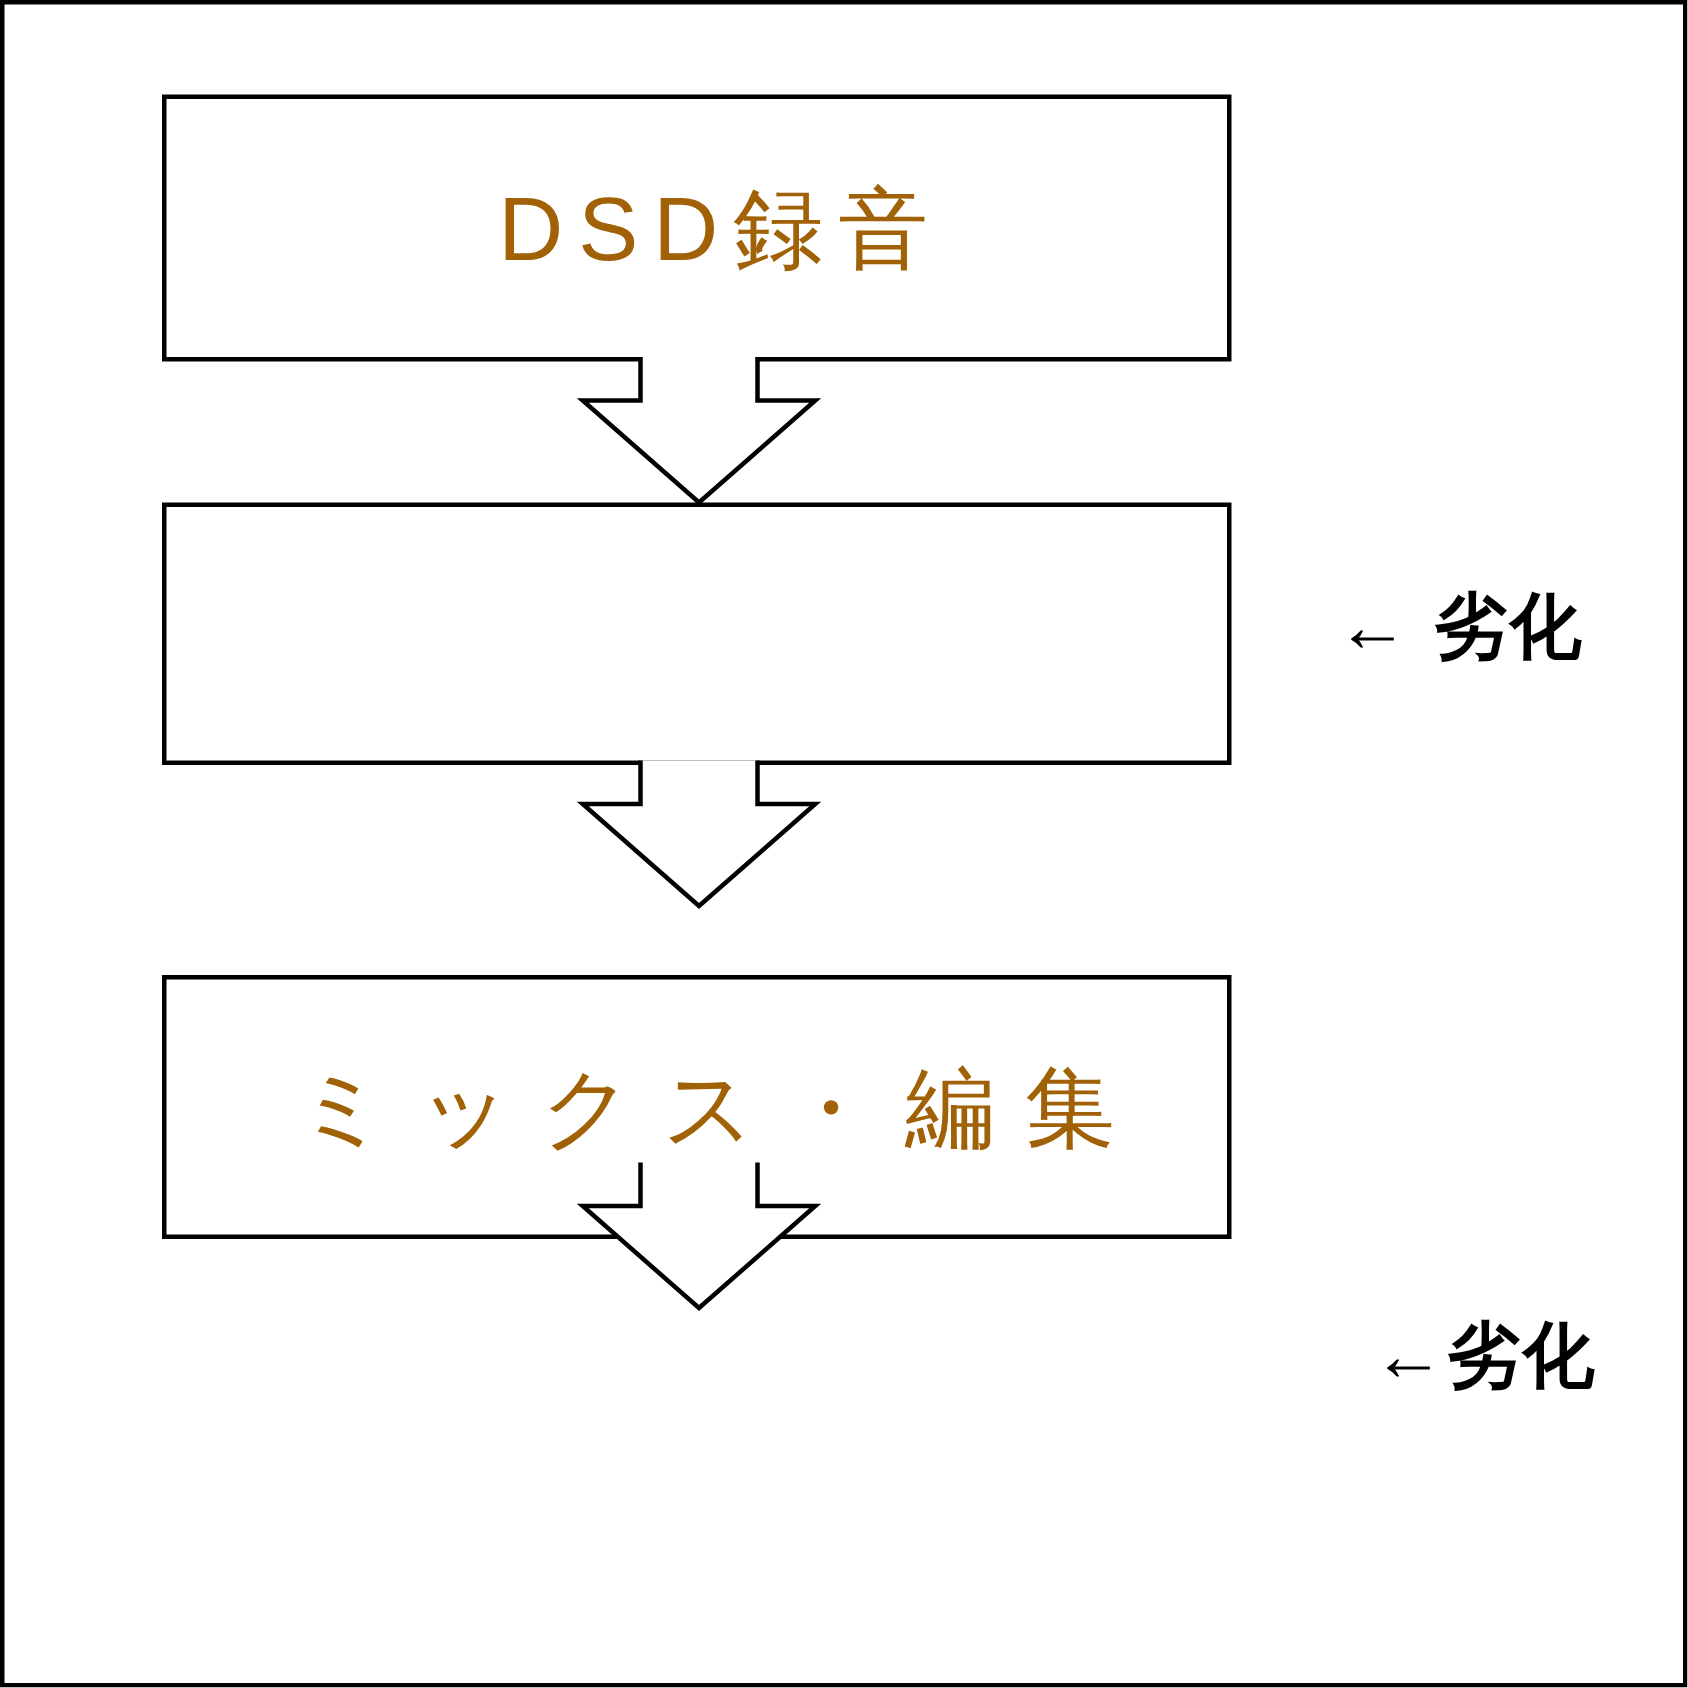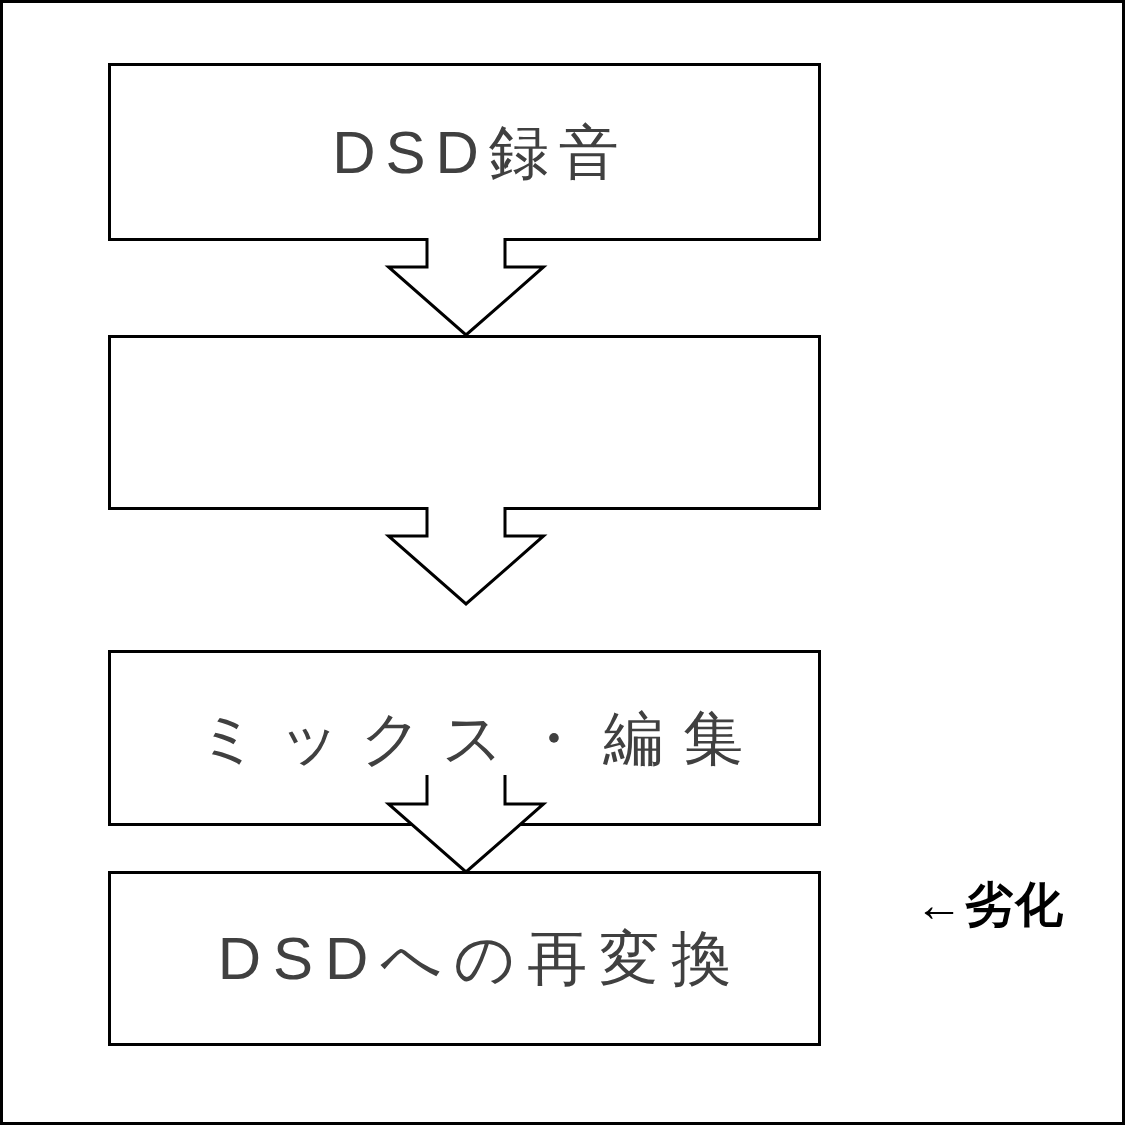--- a/index.html
+++ b/index.html
@@ -22,21 +22,21 @@
     left: 105px;
     width: 713px;
     box-sizing: border-box;
     border: 3px solid #000000;
     background: #ffffff;
     display: flex;
     flex-direction: column;
     align-items: center;
     justify-content: center;
     text-align: center;
-    color: #404040;
+    color: #a16207;
     font-size: 60px;
     letter-spacing: 10px;
     line-height: 1.05;
     z-index: 1;
     padding-left: 32px;
   }
   .flow-box .line { white-space: nowrap; }
   #box-1 { top: 60px;  height: 178px; }
   #box-2 { top: 332px; height: 175px; font-size: 58px; letter-spacing: 6px; line-height: 1.08; }
   #box-3 { top: 599px; height: 176px; letter-spacing: 20px; margin-top: 48px; }
@@ -74,32 +74,30 @@
     <div class="line">DSD録音</div>
   </div>
 
   <div class="flow-box" id="box-2">
   </div>
 
   <div class="flow-box" id="box-3">
     <div class="line">ミックス・編集</div>
   </div>
 
-  <div class="flow-box" id="box-4">
-    <div class="line">DSDへの再変換</div>
-  </div>
 
   <svg class="down-arrow" id="arrow-1" viewBox="0 0 166 102" aria-hidden="true">
     <path d="M 44,1 V 30 H 5.5 L 83,98 L 160.5,30 H 122 V 1" fill="#ffffff" stroke="#000000" stroke-width="3"></path>
   </svg>
 
   <svg class="down-arrow" id="arrow-2" viewBox="0 0 166 102" aria-hidden="true">
     <path d="M 44,1 V 30 H 5.5 L 83,98 L 160.5,30 H 122 V 1" fill="#ffffff" stroke="#000000" stroke-width="3"></path>
   </svg>
 
   <svg class="down-arrow" id="arrow-3" viewBox="0 0 166 102" aria-hidden="true">
     <path d="M 44,1 V 30 H 5.5 L 83,98 L 160.5,30 H 122 V 1" fill="#ffffff" stroke="#000000" stroke-width="3"></path>
   </svg>
 
+  <div class="annot" id="annot-1">← 劣化</div>
 
   <div class="annot" id="annot-2">←劣化</div>
 
 </div>
 
 </body></html>

